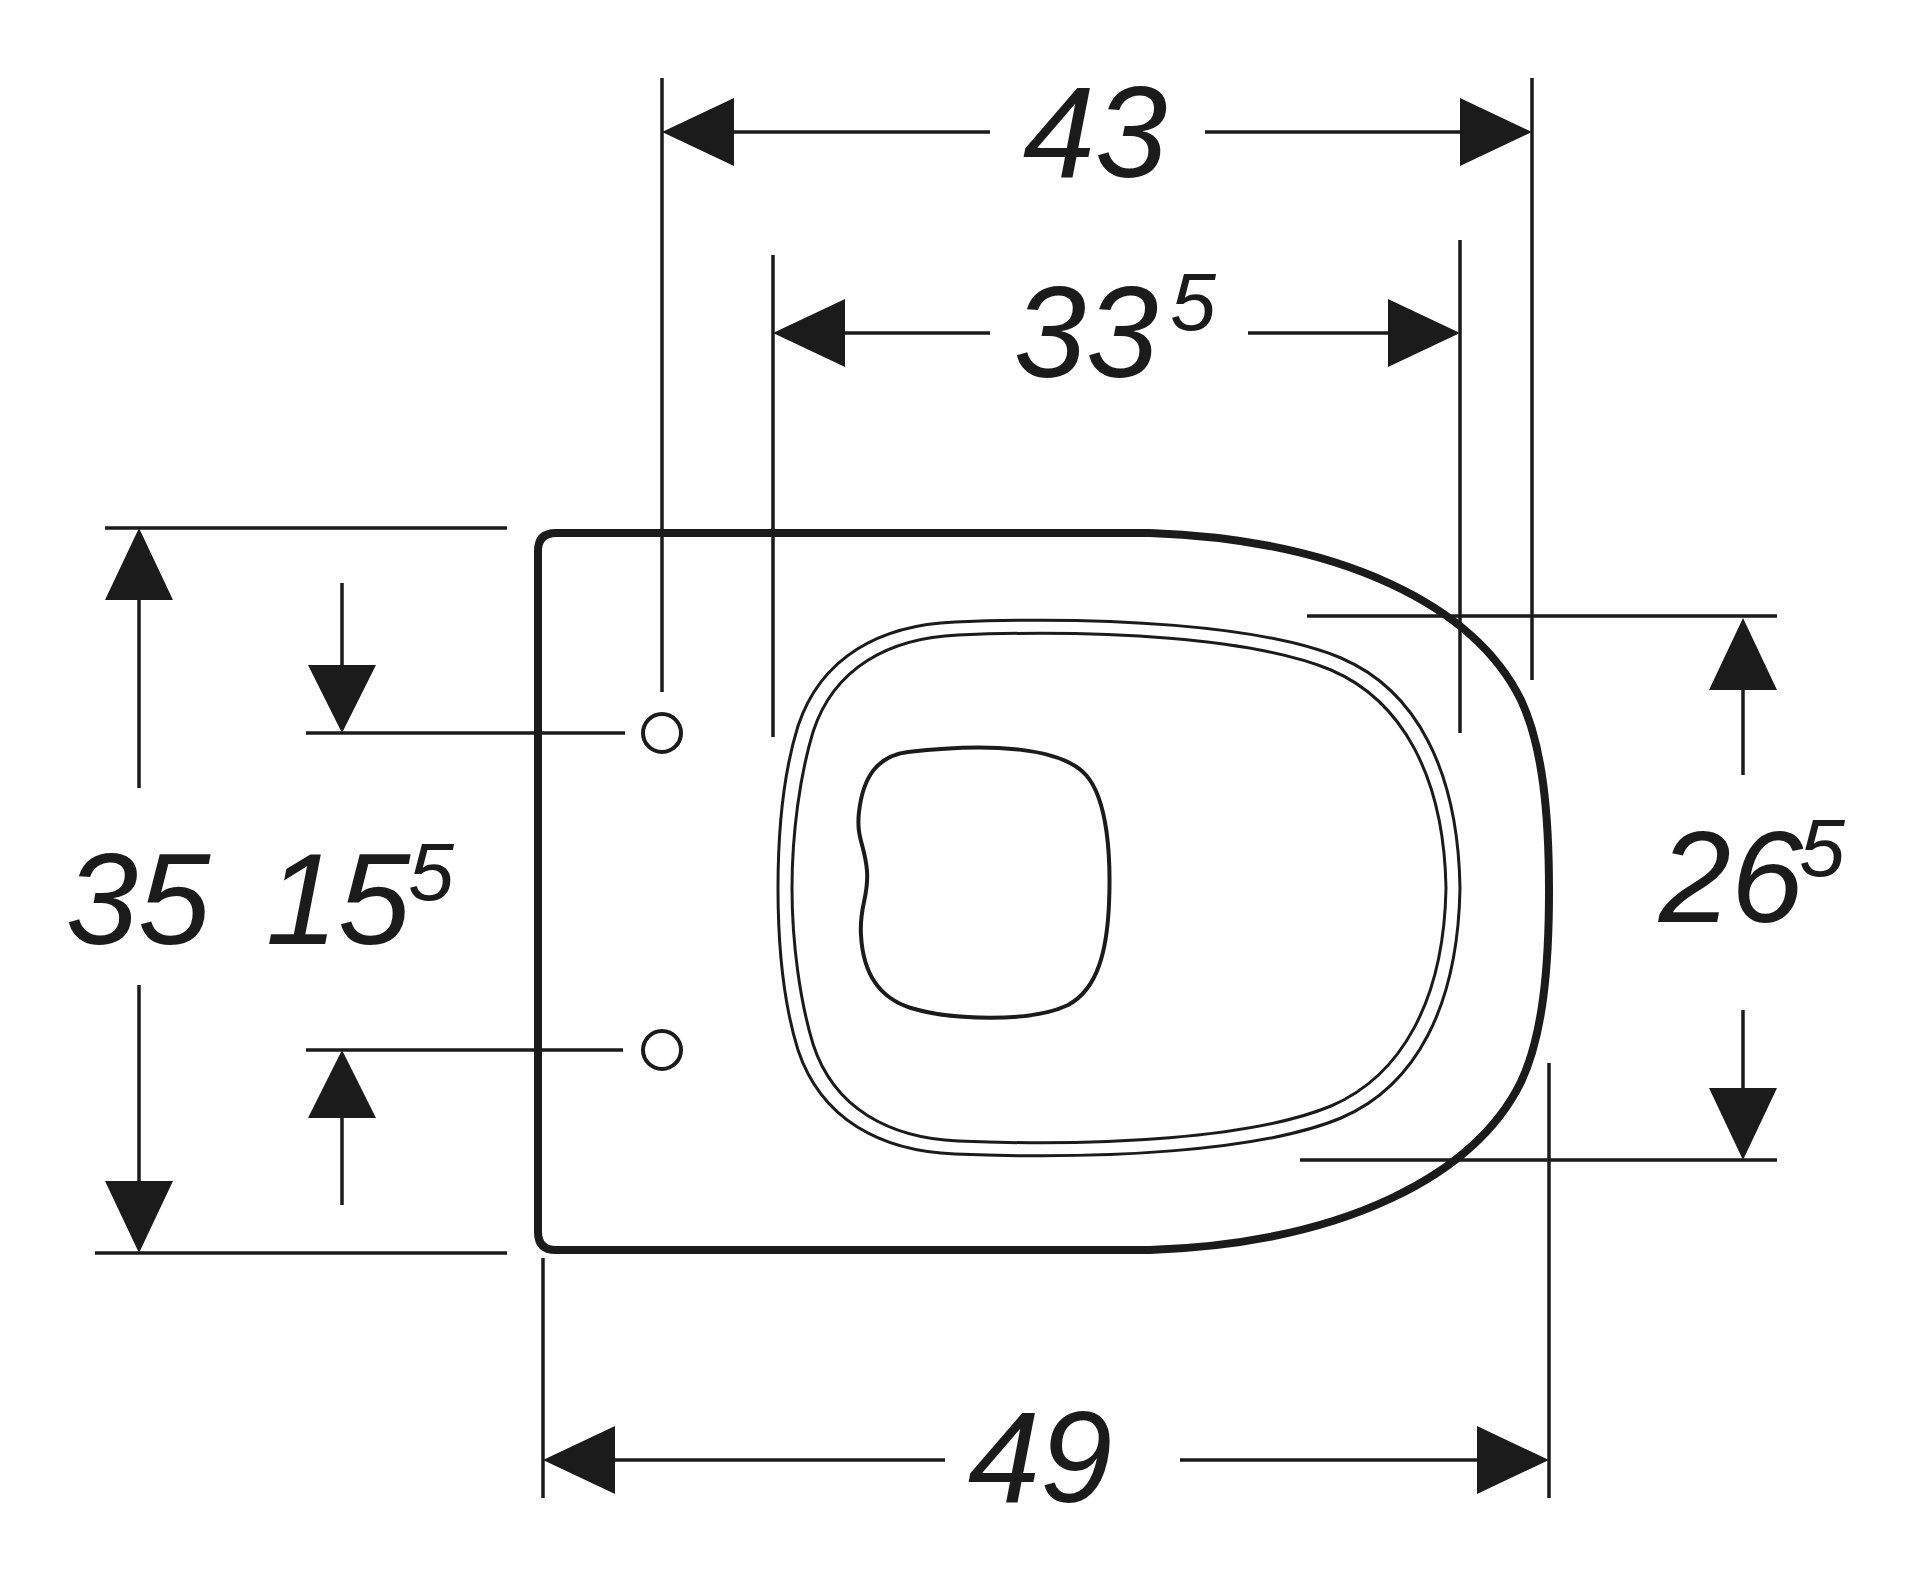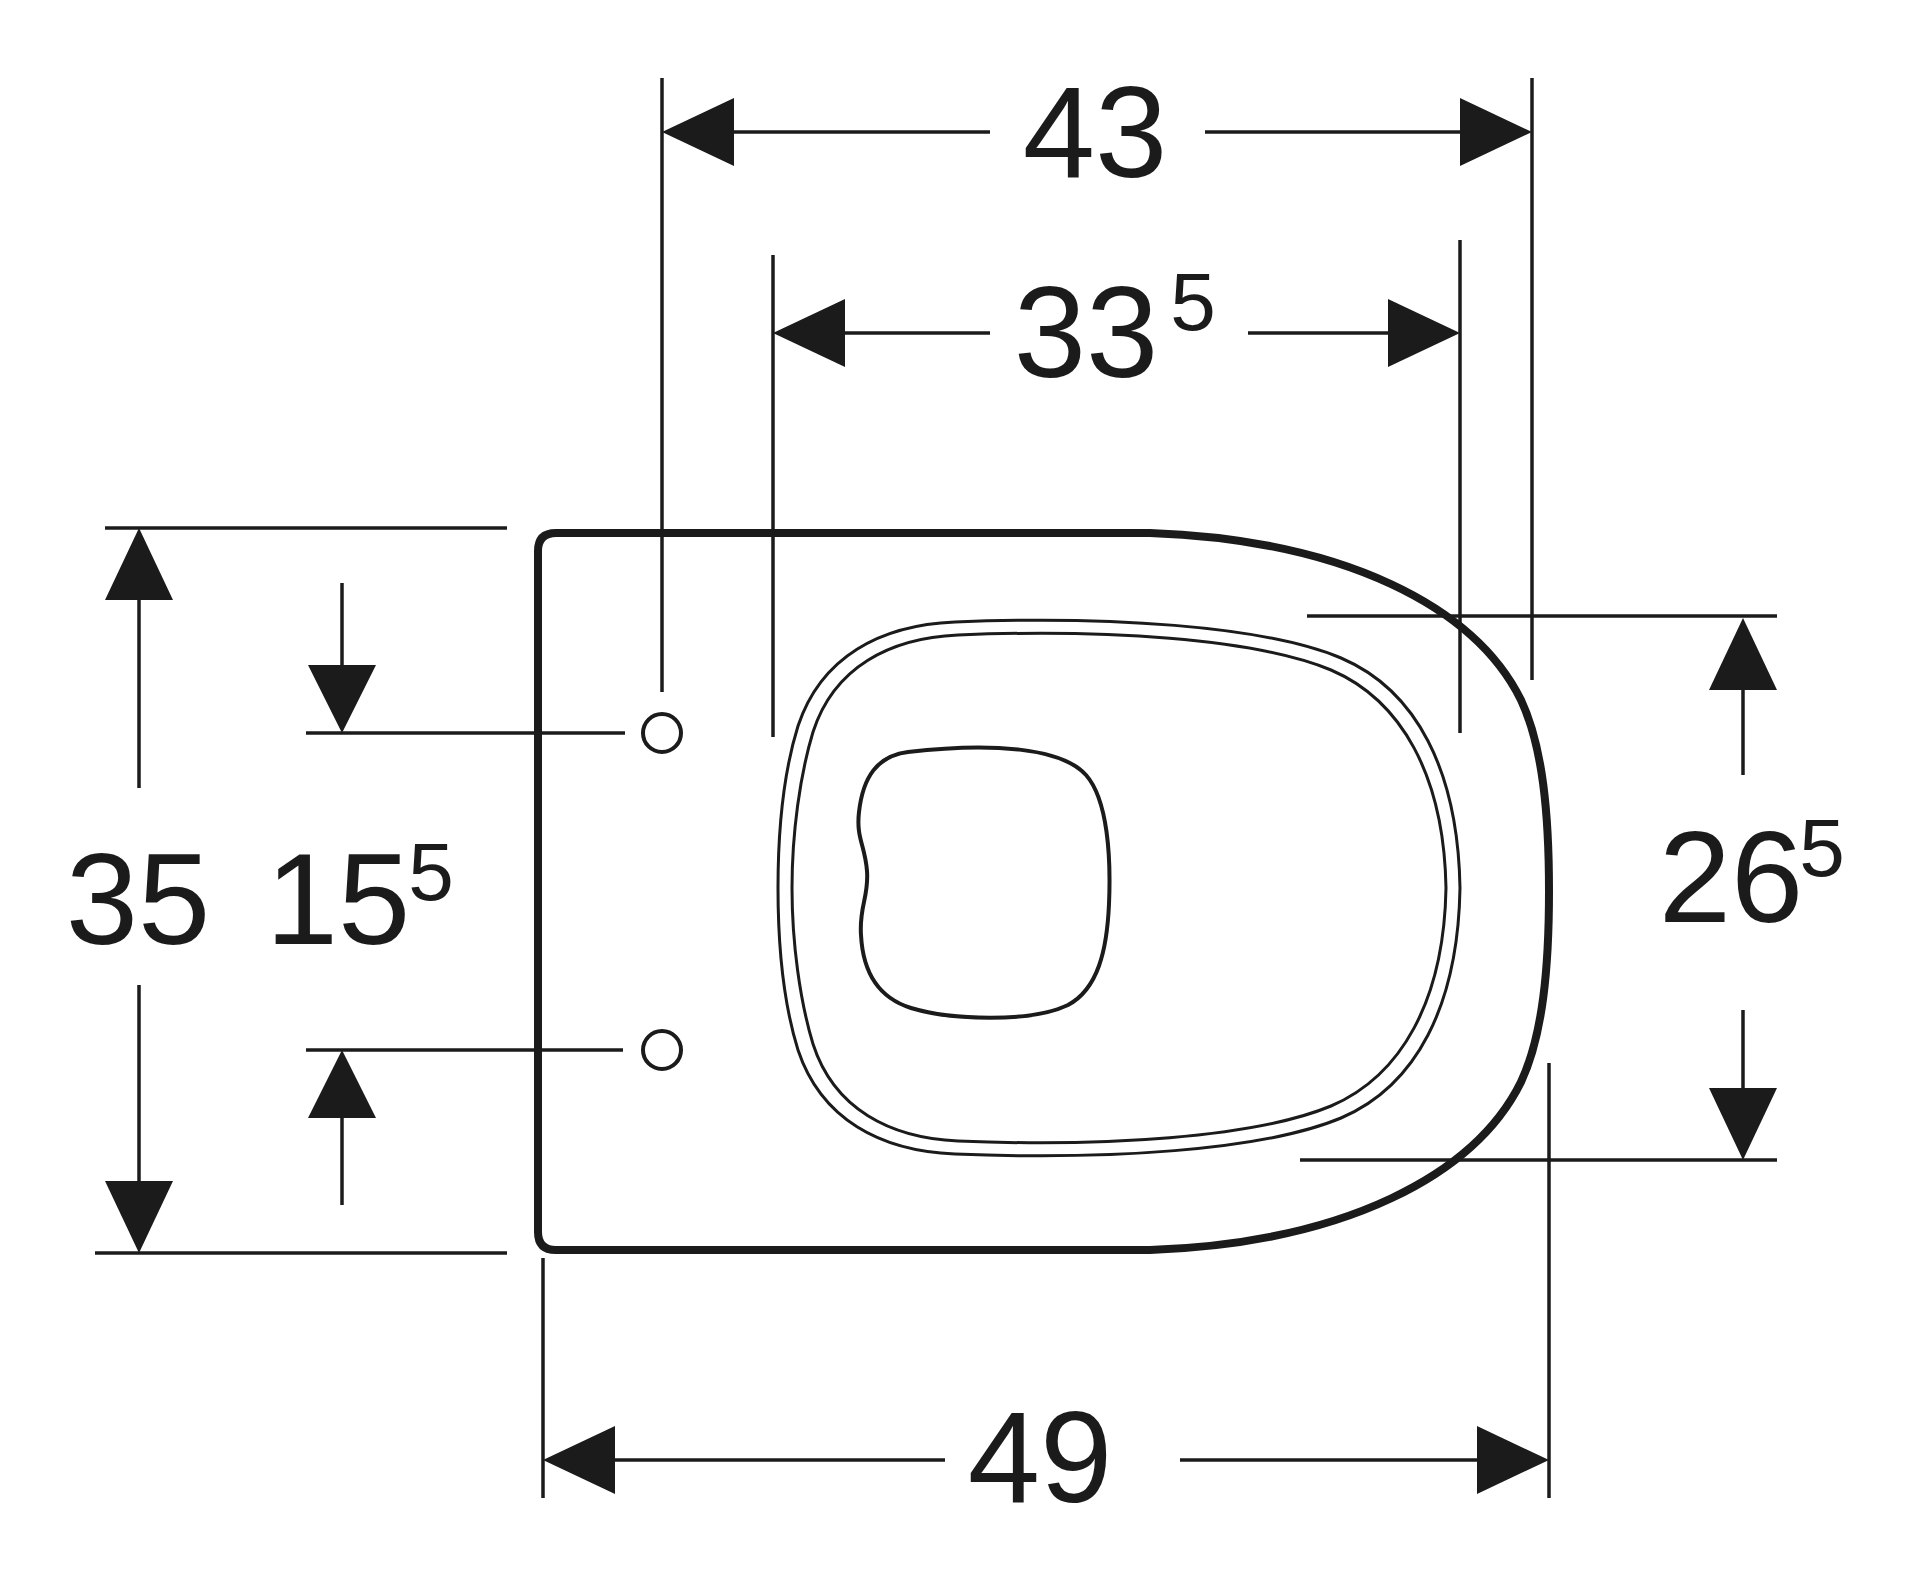--- a/index.html
+++ b/index.html
@@ -6,20 +6,21 @@
     margin: 0;
     padding: 0;
     background: #ffffff;
   }
   .stage {
     position: relative;
     width: 1920px;
     height: 1588px;
     background: #ffffff;
     overflow: hidden;
+    font-style: italic;
   }
   svg.drawing {
     position: absolute;
     left: 0;
     top: 0;
     width: 1920px;
     height: 1588px;
   }
   svg.drawing text {
     font-family: "Liberation Sans", "DejaVu Sans", sans-serif;

